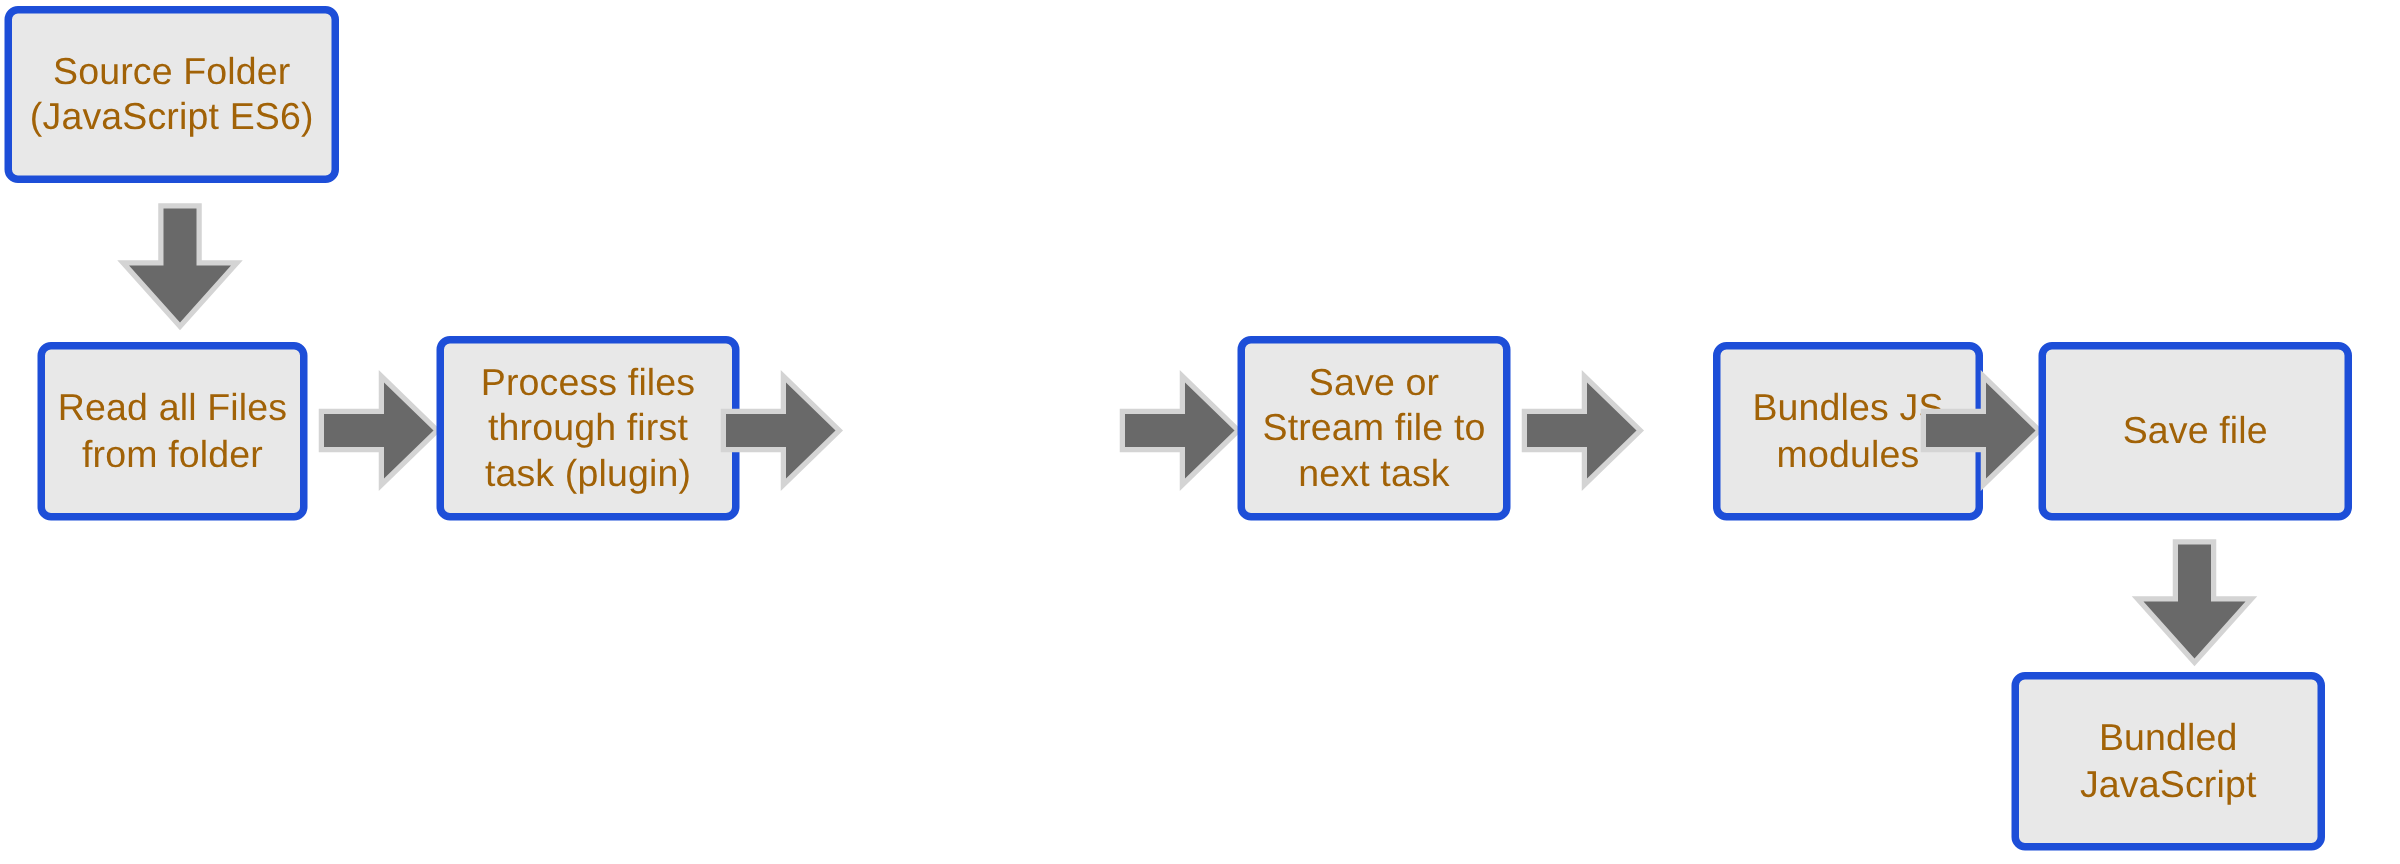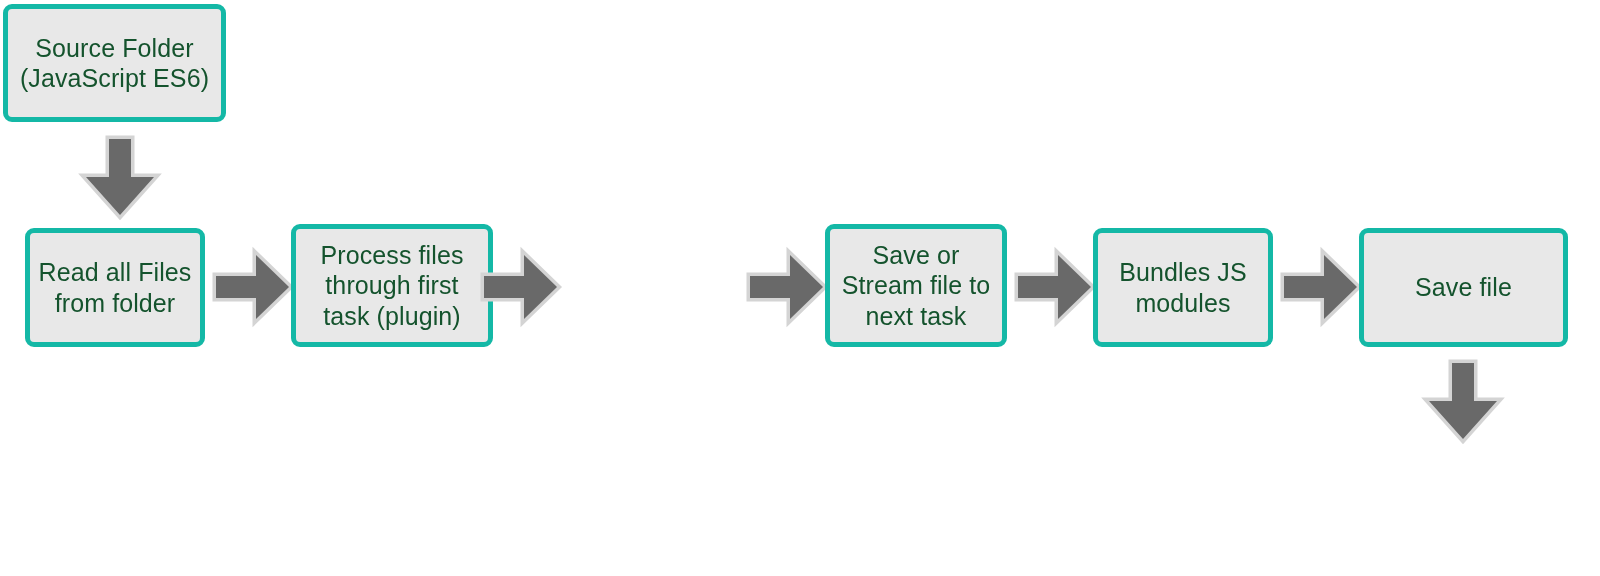--- a/index.html
+++ b/index.html
@@ -14,27 +14,27 @@
     position: relative;
     width: 1600px;
     height: 576px;
     background: #ffffff;
     overflow: hidden;
   }
   .node {
     position: absolute;
     box-sizing: border-box;
     background: #e8e8e8;
-    border: 5px solid #14b8a6;
+    border: 5px solid #1d4ed8;
     border-radius: 9px;
     display: flex;
     align-items: center;
     justify-content: center;
     text-align: center;
-    color: #14532d;
+    color: #a16207;
     font-size: 25px;
     line-height: 1.22;
     letter-spacing: 0.1px;
   }
   .node .label {
     display: block;
     padding: 0 8px;
     white-space: pre-line;
   }
   .arrow {
@@ -102,21 +102,21 @@
 next task</span>
   </div>
 
   <span class="arrow" style="left:1018px; top:252px; width:76px; height:70px;">
     <svg width="76" height="70" viewBox="0 0 76 70" aria-hidden="true">
       <polygon points="0,24 40,24 40,3 73,35 40,67 40,46 0,46" fill="#696969" stroke="#d4d4d4" stroke-width="7" stroke-linejoin="miter"></polygon>
       <polygon points="0,24 40,24 40,3 73,35 40,67 40,46 0,46" fill="#696969"></polygon>
     </svg>
   </span>
 
-  <div class="node" style="left:1093px; top:228px; width:180px; height:119px;">
+  <div class="node" style="left:1142px; top:228px; width:180px; height:119px;">
     <span class="label">Bundles JS
 modules</span>
   </div>
 
   <span class="arrow" style="left:1284px; top:252px; width:76px; height:70px;">
     <svg width="76" height="70" viewBox="0 0 76 70" aria-hidden="true">
       <polygon points="0,24 40,24 40,3 73,35 40,67 40,46 0,46" fill="#696969" stroke="#d4d4d4" stroke-width="7" stroke-linejoin="miter"></polygon>
       <polygon points="0,24 40,24 40,3 73,35 40,67 40,46 0,46" fill="#696969"></polygon>
     </svg>
   </span>
@@ -125,14 +125,18 @@
     <span class="label">Save file</span>
   </div>
 
   <span class="arrow" style="left:1425px; top:363px; width:76px; height:78px;">
     <svg width="76" height="78" viewBox="0 0 76 78" aria-hidden="true">
       <polygon points="27,0 49,0 49,38 72,38 38,76 4,38 27,38" fill="#696969" stroke="#d4d4d4" stroke-width="7" stroke-linejoin="miter"></polygon>
       <polygon points="27,0 49,0 49,38 72,38 38,76 4,38 27,38" fill="#696969"></polygon>
     </svg>
   </span>
 
+  <div class="node" style="left:1341px; top:448px; width:209px; height:119px;">
+    <span class="label">Bundled
+JavaScript</span>
+  </div>
 
 </div>
 
 </body></html>

